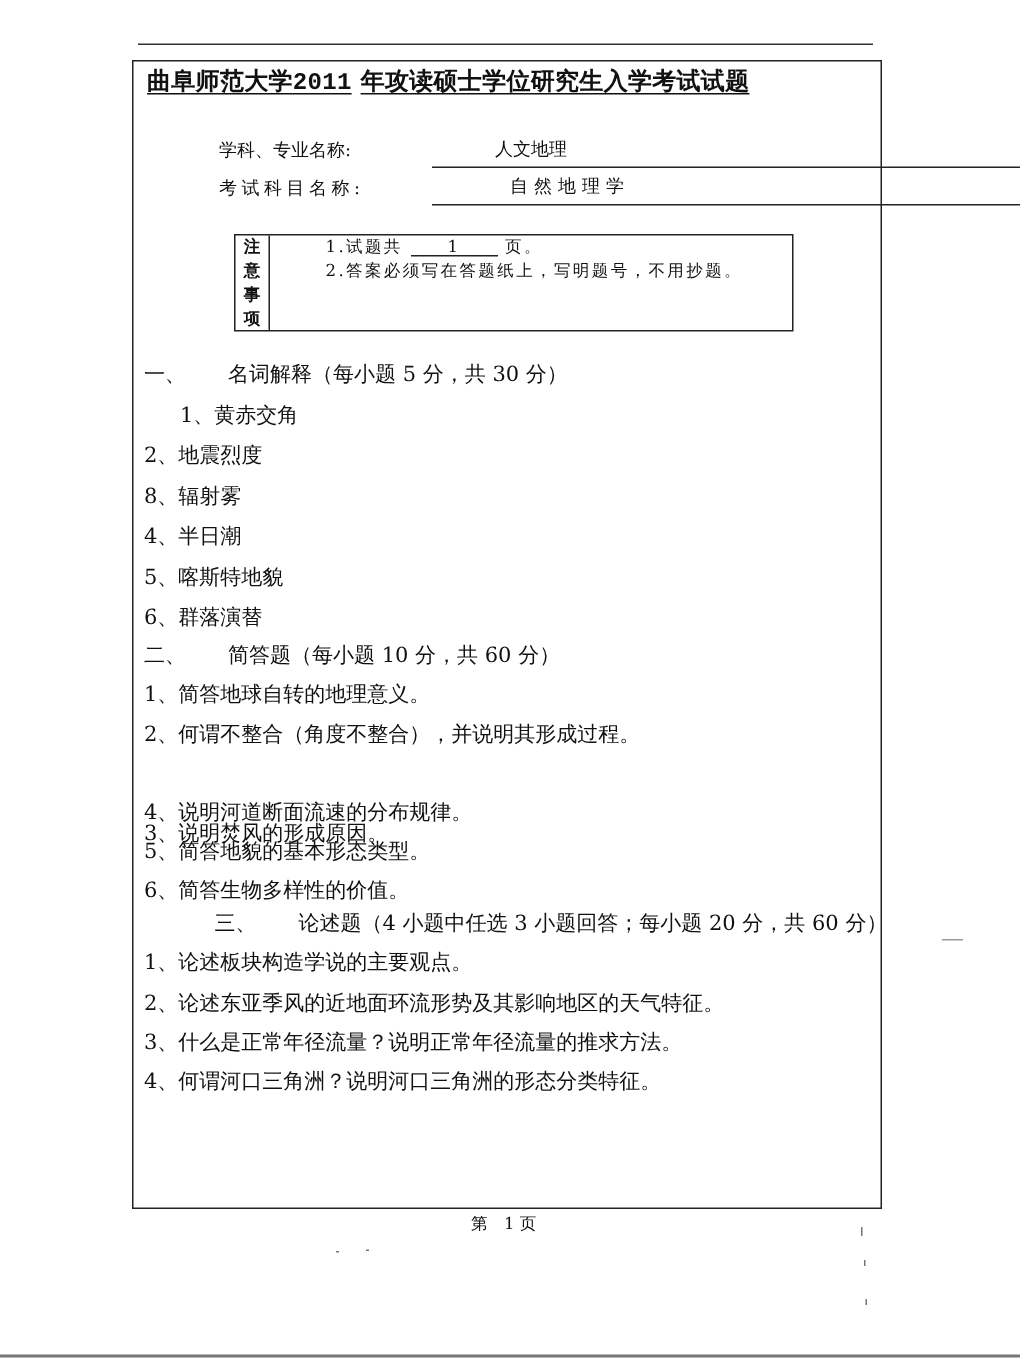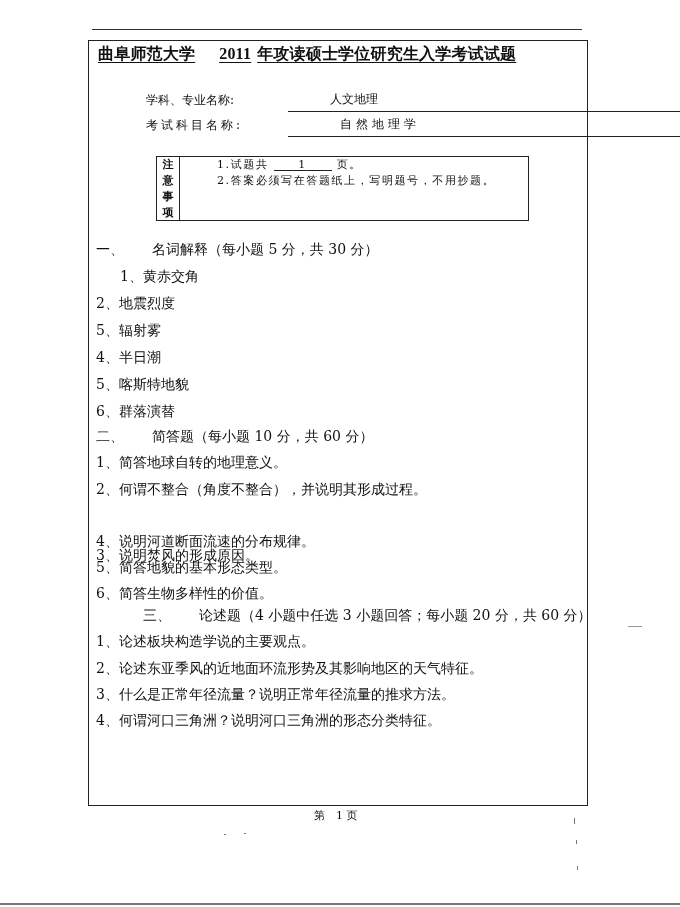--- a/index.html
+++ b/index.html
@@ -10,21 +10,21 @@
   .top-rule { position:absolute; left:92px; top:29px; width:490px; height:0; border-top:1.5px solid #333; }
   .bottom-rule { position:absolute; left:0; top:903px; width:680px; height:0; border-top:2px solid #777; }
   .page-box {
     position:absolute; left:88px; top:40px; width:500px; height:766px;
     border:1.5px solid #222; box-sizing:border-box;
   }
   .title {
     position:absolute; left:98px; top:44px; font-size:16px; font-weight:bold;
     letter-spacing:0.2px; white-space:nowrap; text-decoration:underline; text-underline-offset:3px;
   }
-  .title .year { font-family:Liberation Serif, serif; margin:0 6px 0 24px; }
+  .title .year { font-family:Liberation Mono, monospace; margin:0 6px 0 0; }
   .field-row { position:absolute; left:146px; font-size:12px; white-space:nowrap; }
   .field-row .lbl { display:inline-block; width:140px; }
   .field-row .val {
     position:absolute; left:142px; top:0; width:442px; border-bottom:1px solid #222;
     height:20px; box-sizing:border-box;
   }
   .field-row .val span { position:absolute; top:-1px; }
   .notes {
     position:absolute; left:156px; top:156px; width:373px; height:65px;
     border:1px solid #222; box-sizing:border-box; font-size:11px;
@@ -75,21 +75,21 @@
     <div><span>1.试题共</span> <span class="blank">1</span> <span>页。</span></div>
     <div>2.答案必须写在答题纸上，写明题号，不用抄题。</div>
   </div>
 </div>
 
 <div class="line sec" style="top:241px;">
   <span class="num">一、</span><span>名词解释（每小题 5 分，共 30 分）</span>
 </div>
 <div class="line" style="top:268px;margin-left:24px;">1、黄赤交角</div>
 <div class="line" style="top:295px;">2、地震烈度</div>
-<div class="line" style="top:322px;">5、辐射雾</div>
+<div class="line" style="top:322px;">8、辐射雾</div>
 <div class="line" style="top:349px;">4、半日潮</div>
 <div class="line" style="top:376px;">5、喀斯特地貌</div>
 <div class="line" style="top:403px;">6、群落演替</div>
 
 <div class="line sec" style="top:428px;">
   <span class="num">二、</span><span>简答题（每小题 10 分，共 60 分）</span>
 </div>
 <div class="line" style="top:454px;">1、简答地球自转的地理意义。</div>
 <div class="line" style="top:481px;">2、何谓不整合（角度不整合），并说明其形成过程。</div>
 <div class="line" style="top:507px;margin-top:40px;">3、说明焚风的形成原因。</div>

